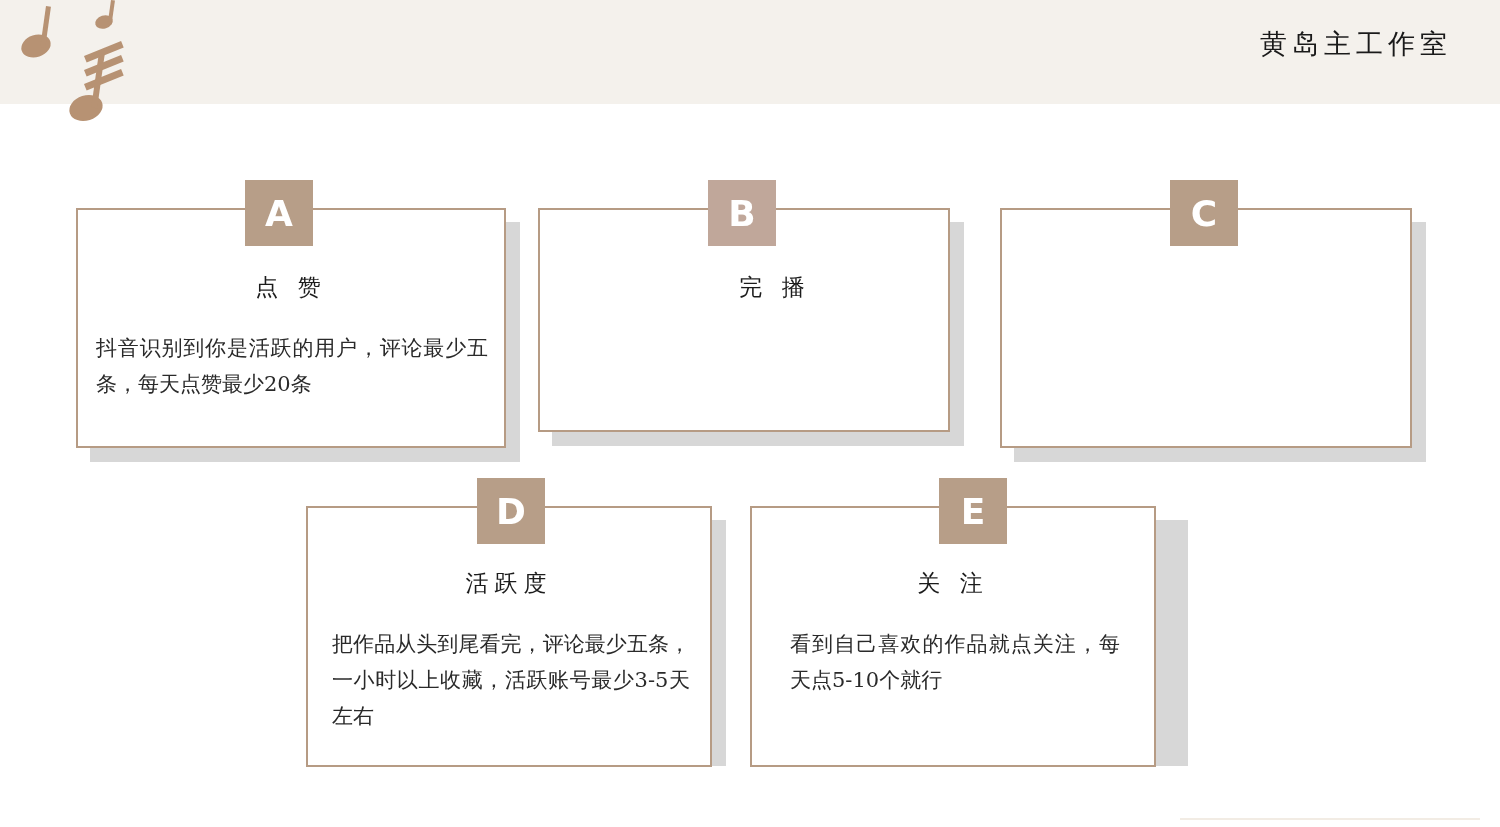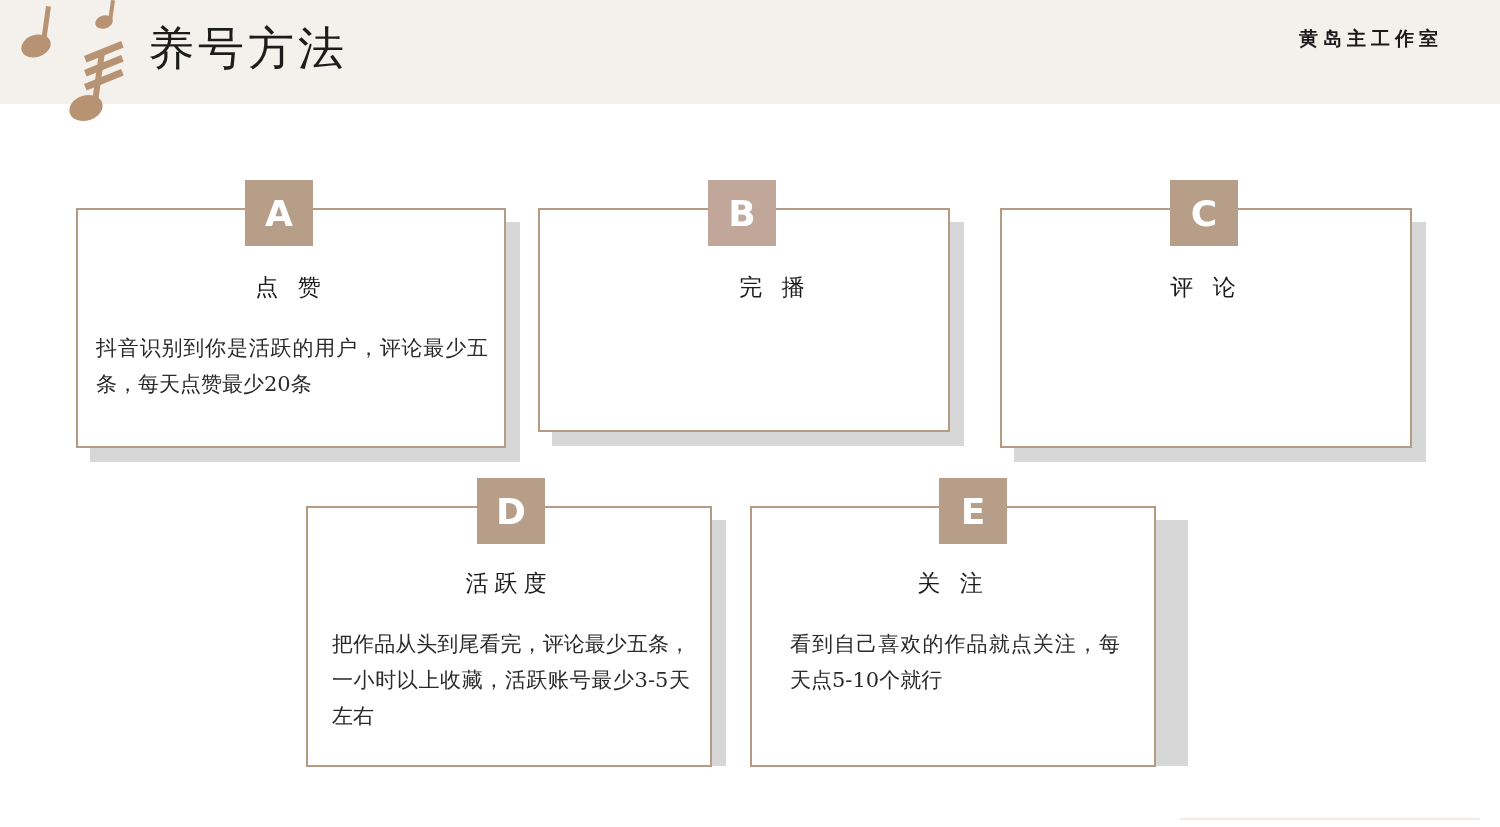--- a/index.html
+++ b/index.html
@@ -29,24 +29,24 @@
     left: 148px;
     top: 18px;
     font-size: 46px;
     letter-spacing: 4px;
     color: #1c1c1c;
     font-family: "DejaVu Serif", "Liberation Serif", serif;
     font-weight: 400;
   }
   .brand {
     position: absolute;
-    right: 57px;
+    right: 48px;
     top: 26px;
-    font-size: 19px;
-    font-weight: bold;
+    font-size: 27px;
+    font-weight: normal;
     letter-spacing: 5px;
     color: #1a1a1a;
     font-family: "DejaVu Sans", "Liberation Sans", sans-serif;
   }
   .notes-deco {
     position: absolute;
     left: 0;
     top: 0;
     width: 140px;
     height: 140px;
@@ -118,40 +118,38 @@
       <rect x="46" y="6" width="5" height="42" transform="rotate(8 46 6)"></rect>
       <ellipse cx="86" cy="108" rx="17" ry="12.5" transform="rotate(-18 86 108)"></ellipse>
       <rect x="99" y="52" width="6" height="56" transform="rotate(8 99 52)"></rect>
       <rect x="84" y="56" width="40" height="7" transform="rotate(-22 84 56)"></rect>
       <rect x="84" y="70" width="40" height="7" transform="rotate(-22 84 70)"></rect>
       <rect x="84" y="84" width="40" height="7" transform="rotate(-22 84 84)"></rect>
       <ellipse cx="104" cy="22" rx="9" ry="6.5" transform="rotate(-18 104 22)"></ellipse>
       <rect x="111" y="0" width="4" height="24" transform="rotate(8 111 0)"></rect>
     </g>
   </svg>
-  <div class="header-title">养号方法</div>
   <div class="brand">黄岛主工作室</div>
 </div>
 
 <div class="card-shadow" style="left:90px; top:222px; width:430px; height:240px;"></div>
 <div class="card" style="left:76px; top:208px; width:430px; height:240px;">
   <div class="card-title" style="top:62px;">点 赞</div>
   <div class="card-body" style="left:18px; top:120px; width:392px;">抖音识别到你是活跃的用户，评论最少五条，每天点赞最少20条</div>
 </div>
 <div class="badge" style="left:245px; top:180px;">A</div>
 
 <div class="card-shadow" style="left:552px; top:222px; width:412px; height:224px;"></div>
 <div class="card" style="left:538px; top:208px; width:412px; height:224px;padding-left:31px;">
   <div class="card-title" style="top:62px;">完 播</div>
 </div>
 <div class="badge alt" style="left:708px; top:180px;">B</div>
 
 <div class="card-shadow" style="left:1014px; top:222px; width:412px; height:240px;"></div>
 <div class="card" style="left:1000px; top:208px; width:412px; height:240px;">
-  <div class="card-title" style="top:62px;">评 论</div>
 </div>
 <div class="badge" style="left:1170px; top:180px;">C</div>
 
 <div class="card-shadow" style="left:320px; top:520px; width:406px; height:246px;"></div>
 <div class="card" style="left:306px; top:506px; width:406px; height:261px;">
   <div class="card-title" style="top:60px;">活跃度</div>
   <div class="card-body" style="left:24px; top:118px; width:358px;">把作品从头到尾看完，评论最少五条，一小时以上收藏，活跃账号最少3-5天左右</div>
 </div>
 <div class="badge" style="left:477px; top:478px;">D</div>
 

